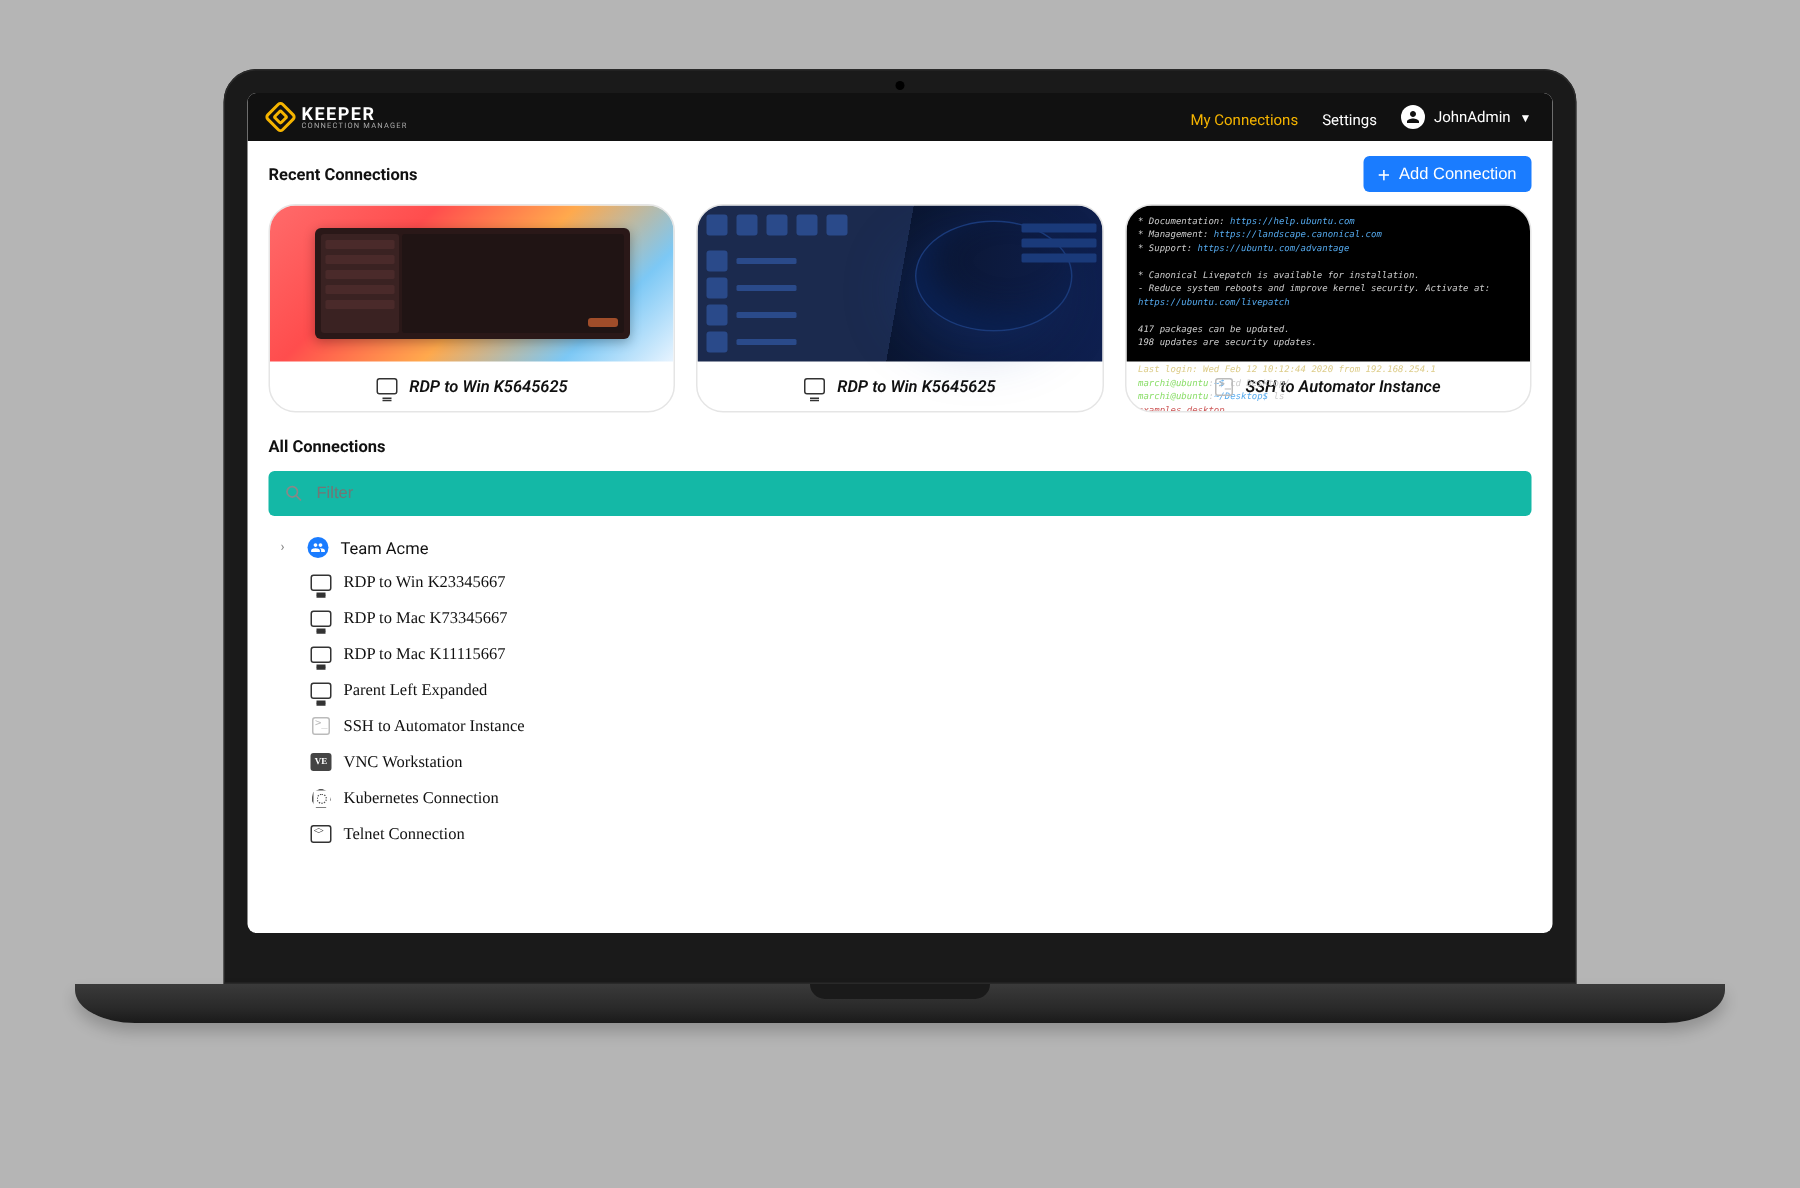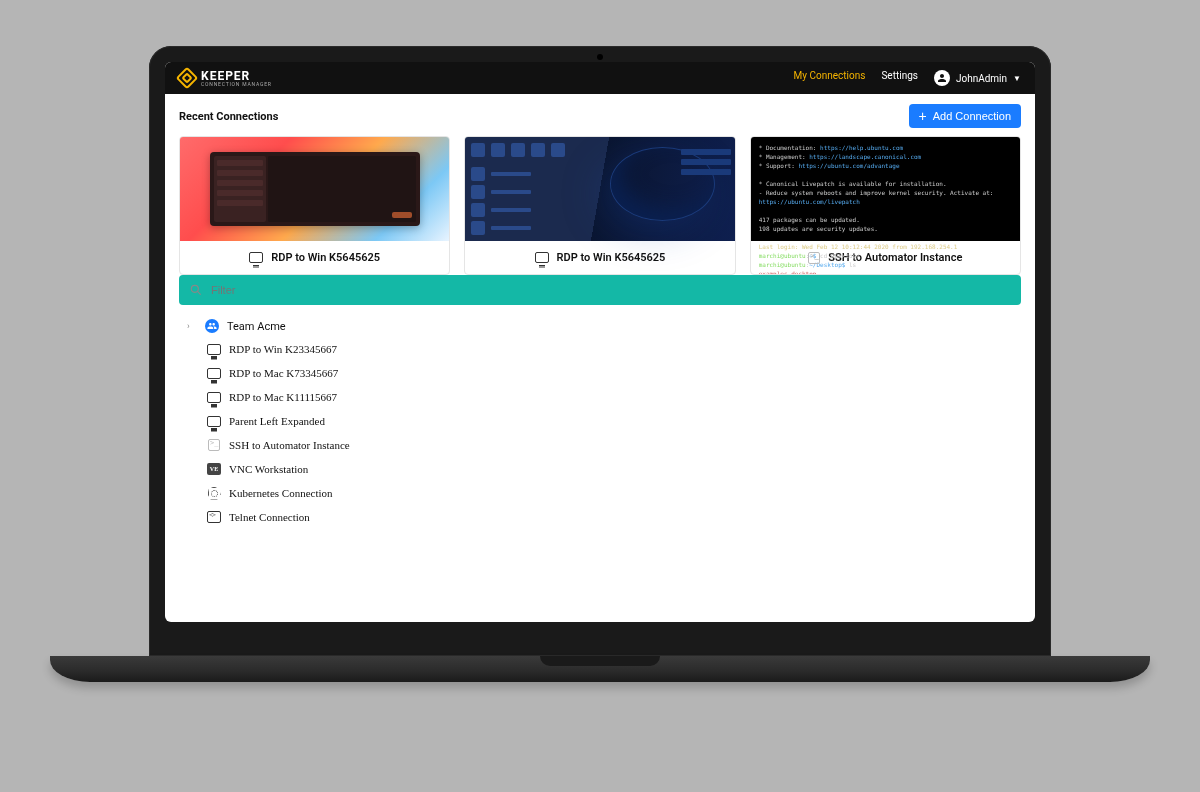--- a/index.html
+++ b/index.html
@@ -76,21 +76,21 @@
     transform: rotate(45deg);
     position: relative;
   }
   .brand-icon::after {
     content:''; position:absolute; inset:2px;
     border: 2px solid #f5b400; border-radius: 2px;
   }
   .brand-text { display:flex; flex-direction:column; line-height:1; }
   .brand-name { font-weight:700; font-size:12px; letter-spacing:1px; }
   .brand-sub { font-size:5px; letter-spacing:0.8px; color:#aaa; }
-  .topnav { margin-left:auto; display:flex; align-items:flex-start; gap:16px; font-size:10px; }
+  .topnav { margin-left:auto; display:flex; align-items:flex-end; gap:16px; font-size:10px; }
   .topnav .active { color:#f5b400; }
   .user-chip { display:flex; align-items:center; gap:6px; }
   .avatar {
     width:16px; height:16px; border-radius:50%;
     background:#fff; display:flex; align-items:center; justify-content:center;
   }
   .avatar svg { width:12px; height:12px; fill:#111; }
   .chevron-down { font-size:8px; }
 
   
@@ -104,21 +104,21 @@
     background:#1a7cff; color:#fff; border:none;
     display:flex; align-items:center; gap:6px;
     padding:6px 10px; border-radius:4px; font-size:11px; font-weight:500;
     cursor:pointer;
   }
   .plus { font-size:14px; line-height:0; }
 
   .cards { display:flex; gap:14px; }
   .card {
     flex:1; background:#fff; border:1px solid #e5e5e5;
-    border-radius:4px; overflow:hidden;
+    border-radius:18px; overflow:hidden;font-style:italic;
   }
   .thumb { height:104px; width:100%; position:relative; }
   .card-label {
     padding:10px 0; display:flex; align-items:center; justify-content:center;
     gap:8px; font-size:11px; font-weight:600;
   }
   .monitor-icon {
     width:14px; height:11px; border:1.5px solid #333; border-radius:2px;
     position:relative; display:inline-block;
   }
@@ -350,20 +350,21 @@
                 <div><span class="green">marchi@ubuntu</span>:<span class="cyan">~/Desktop$</span> ls</div>
                 <div><span class="red">examples.desktop</span></div>
               </div>
             <div class="card-label">
               <span class="ssh-icon"></span>
               <span>SSH to Automator Instance</span>
             </div>
           </div>
         </div>
 
+        <div class="section-title2">All Connections</div>
 
         <div class="filter">
           <svg class="search-icon" viewBox="0 0 24 24" fill="none" stroke="#888" stroke-width="2">
               <circle cx="10" cy="10" r="6"></circle>
               <line x1="20" y1="20" x2="14.5" y2="14.5"></line>
             </svg>
           <input type="text" style="border: none; background: transparent; outline: none; flex: 1 1 0%; font-size: 11px; color: rgb(68, 68, 68);" placeholder="Filter">
         </div>
 
         <div class="tree">

